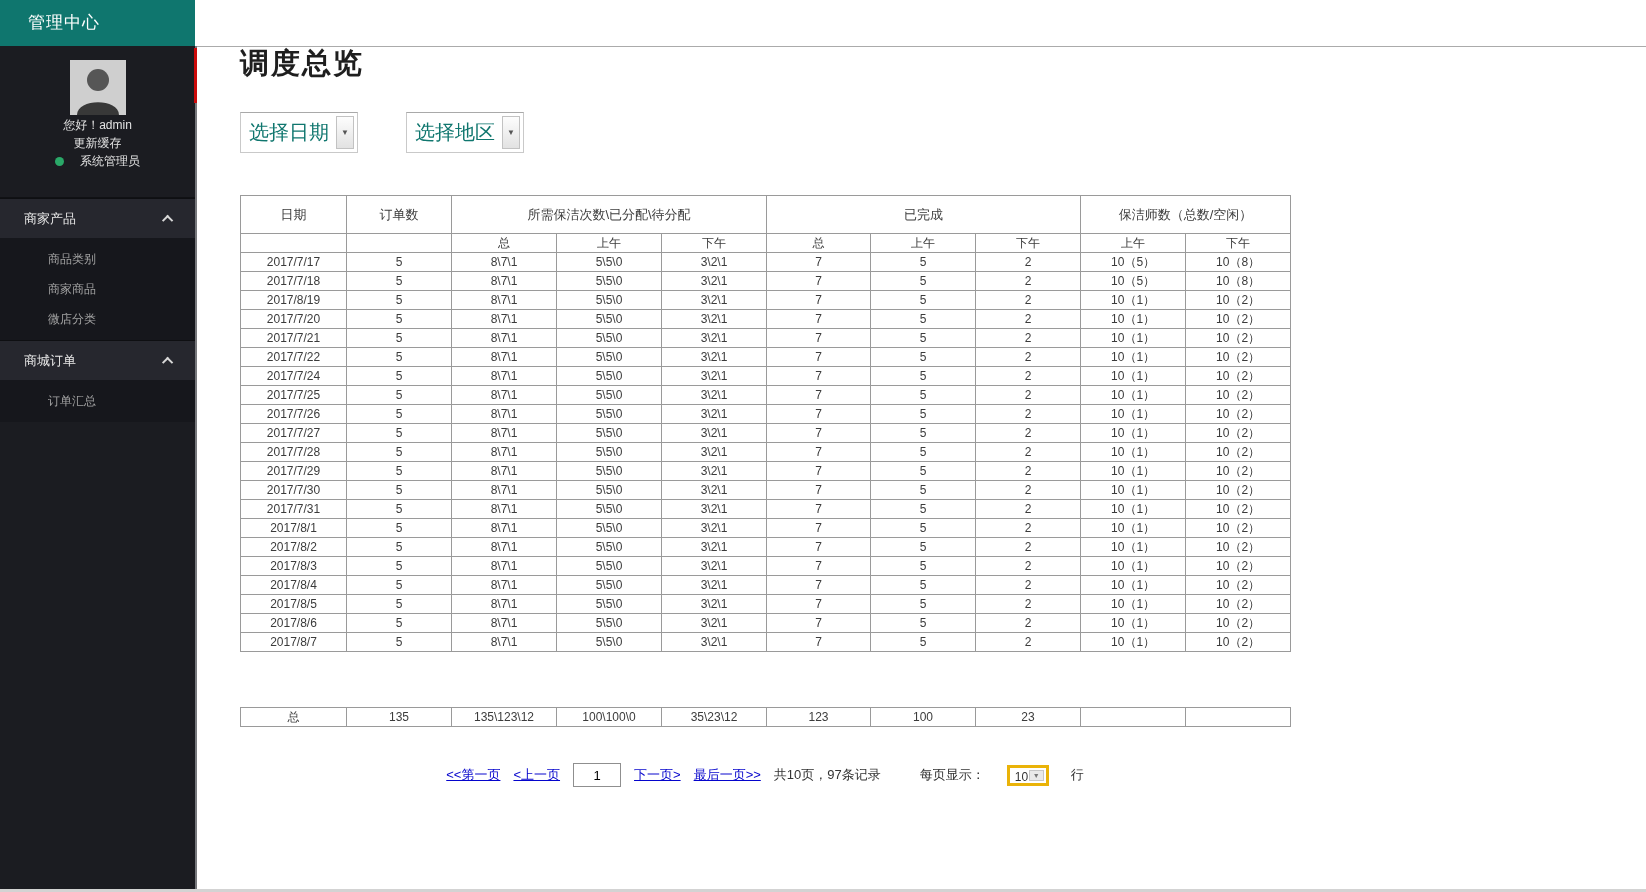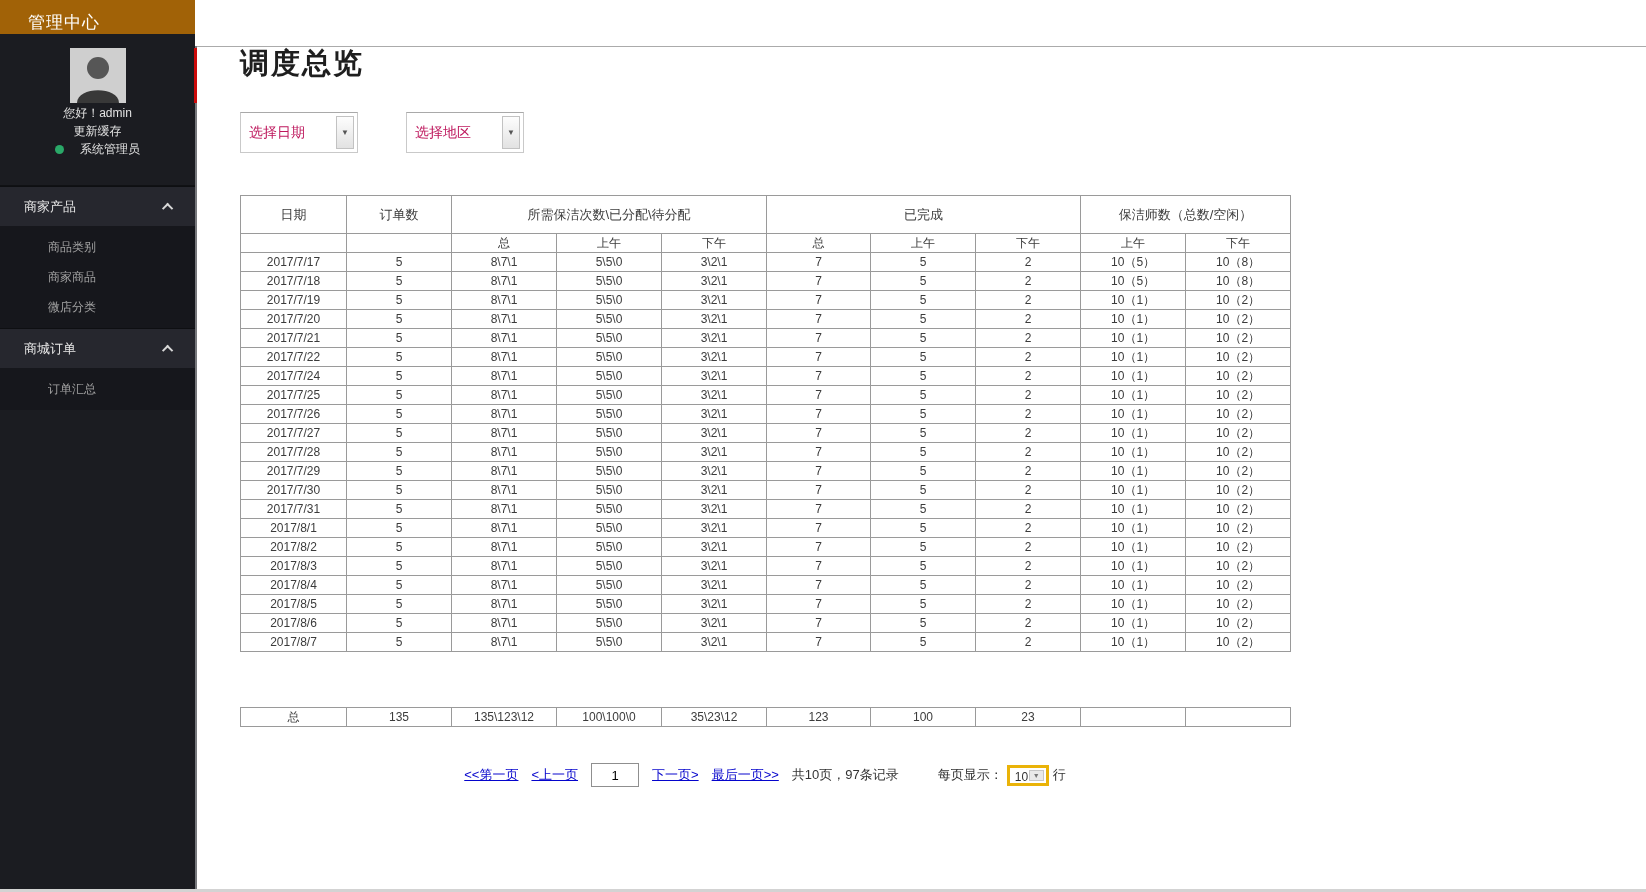--- a/index.html
+++ b/index.html
@@ -8,21 +8,21 @@
     font-family: "Liberation Sans", sans-serif;
     background:#fff; position:relative; overflow:hidden; color:#3b3b3b;
   }
 
   
   .sidebar {
     position:absolute; left:0; top:0; width:195px; height:892px;
     background:#1b1c21; color:#dcdcdc;
   }
   .app-header {
-    height:34px; background:#a16207; color:#fff;
+    height:46px; background:#0f766e; color:#fff;
     font-size:17px; line-height:46px; padding-left:28px; letter-spacing:1px;
   }
   .v-line { position:absolute; left:195px; top:46px; bottom:0; width:2px; background:#77787c; z-index:4; }
   .scroll-thumb { position:absolute; left:194px; top:48px; width:3px; height:55px; background:#cb0a0a; z-index:5; }
 
   .user-panel { text-align:center; padding-top:14px; padding-bottom:28px; border-bottom:1px solid #101114; }
   .avatar { width:56px; height:55px; margin:0 auto; display:block; background:#cfcfcf; }
   .user-panel .line { font-size:12px; line-height:16px; margin-top:2px; color:#e2e2e2; }
   .cache-link { cursor:pointer; }
   .role-line { display:flex; align-items:center; justify-content:center; gap:16px; }
@@ -49,21 +49,21 @@
   .top-line { position:absolute; top:46px; left:0; right:0; height:1px; background:#ababab; }
   .content { padding-left:43px; }
 
   .page-title { font-size:29px; font-weight:bold; color:#1e1e1e; margin-top:44px; letter-spacing:2px; }
 
   .filters { display:flex; gap:48px; margin-top:28px; }
   .dropdown {
     width:118px; height:41px; border:1px solid #c9c9c9; border-top-color:#a9a9a9;
     position:relative; background:#fff; cursor:pointer;
   }
-  .dropdown .ph { line-height:39px; padding-left:8px; color:#be185d; font-size:14px; }
+  .dropdown .ph { line-height:39px; padding-left:8px; color:#0f766e; font-size:20px; }
   .arrow-btn {
     position:absolute; right:3px; top:3px; bottom:3px; width:18px;
     border:1px solid #c2c2c2; background:linear-gradient(#fdfdfd,#e2e2e2);
     display:flex; align-items:center; justify-content:center;
   }
   .arrow-glyph { font-size:8px; color:#555; line-height:1; }
 
   table.grid { border-collapse:collapse; table-layout:fixed; width:1050px; font-size:12px; color:#3b3b3b; }
   table.grid td { border:1px solid #9a9a9a; text-align:center; padding:0; height:19px; overflow:hidden; white-space:nowrap; }
   .main-table { margin-top:42px; }
@@ -75,21 +75,21 @@
   
   .pagination {
     width:1050px; margin-top:36px; display:flex; align-items:center; justify-content:center;
     gap:13px; font-size:13px; color:#333;
   }
   .page-link { color:#0504cc; text-decoration:underline; cursor:pointer; }
   .page-input {
     width:48px; height:24px; border:1px solid #8f8f8f; text-align:center;
     font-size:13px; font-family:"Liberation Sans",sans-serif; background:#fff;
   }
-  .per-page { display:flex; align-items:center; gap:4px; margin-left:26px; }
+  .per-page { display:flex; align-items:center; gap:22px; margin-left:26px; }
   .mini-select {
     width:42px; height:21px; border:3px solid #eab308; position:relative;
     font-size:12px; line-height:19px; padding-left:5px; background:#fff; cursor:pointer;
   }
   .mini-arrow {
     position:absolute; right:2px; top:2px; bottom:2px; width:15px;
     background:#e9e9e9; border:1px solid #c6c6c6;
     display:flex; align-items:center; justify-content:center;
   }
   .mini-arrow .arrow-glyph { font-size:7px; color:#777; }
@@ -211,21 +211,21 @@
             <td>8\7\1</td>
             <td>5\5\0</td>
             <td>3\2\1</td>
             <td>7</td>
             <td>5</td>
             <td>2</td>
             <td>10（5）</td>
             <td>10（8）</td>
           </tr>
           <tr>
-            <td>2017/7/19</td>
+            <td>2017/8/19</td>
             <td>5</td>
             <td>8\7\1</td>
             <td>5\5\0</td>
             <td>3\2\1</td>
             <td>7</td>
             <td>5</td>
             <td>2</td>
             <td>10（1）</td>
             <td>10（2）</td>
           </tr>

